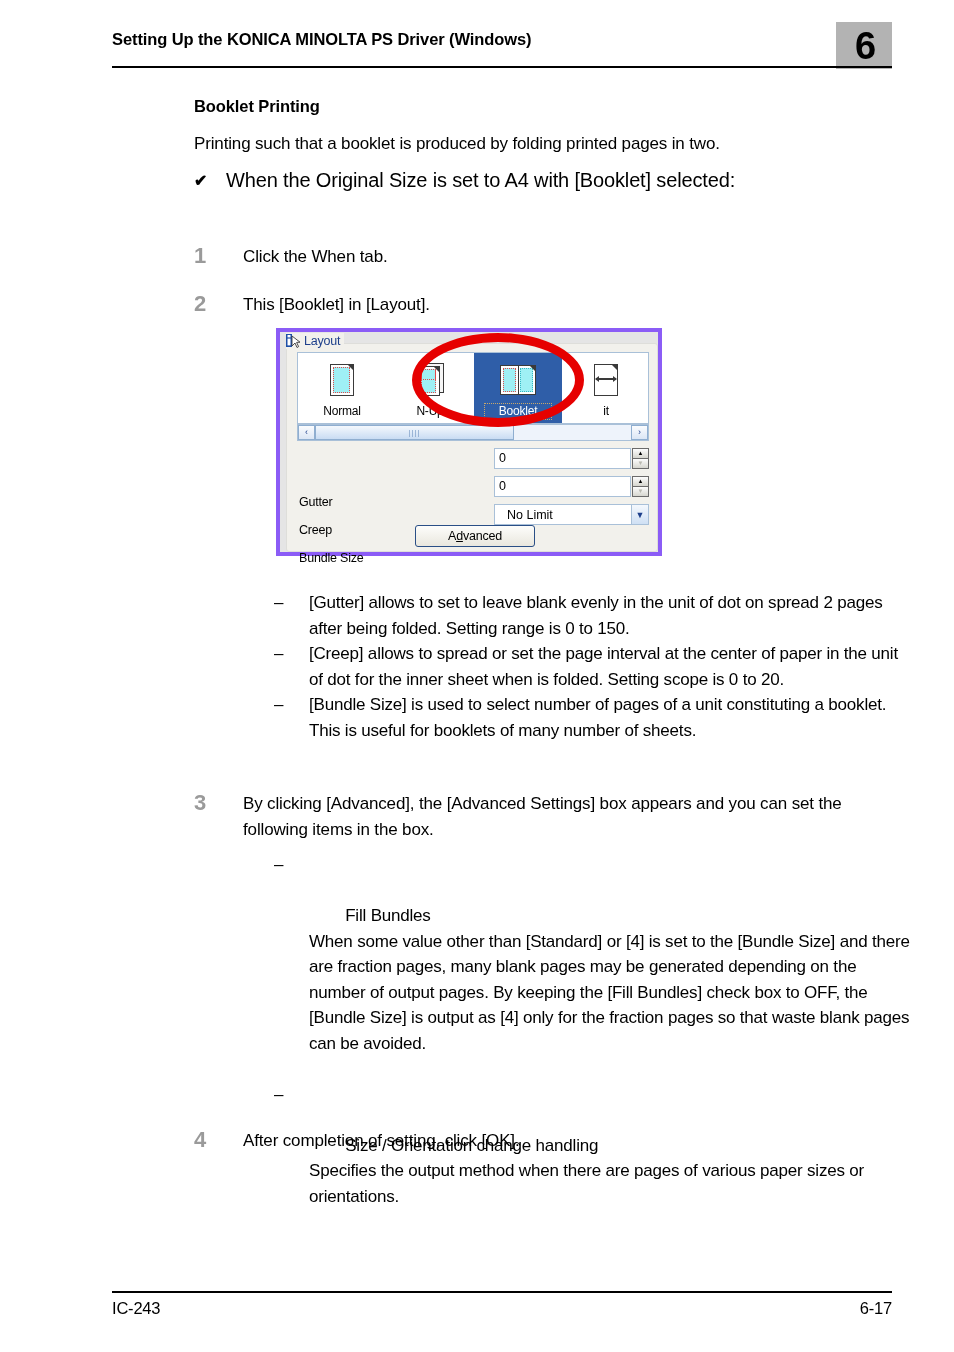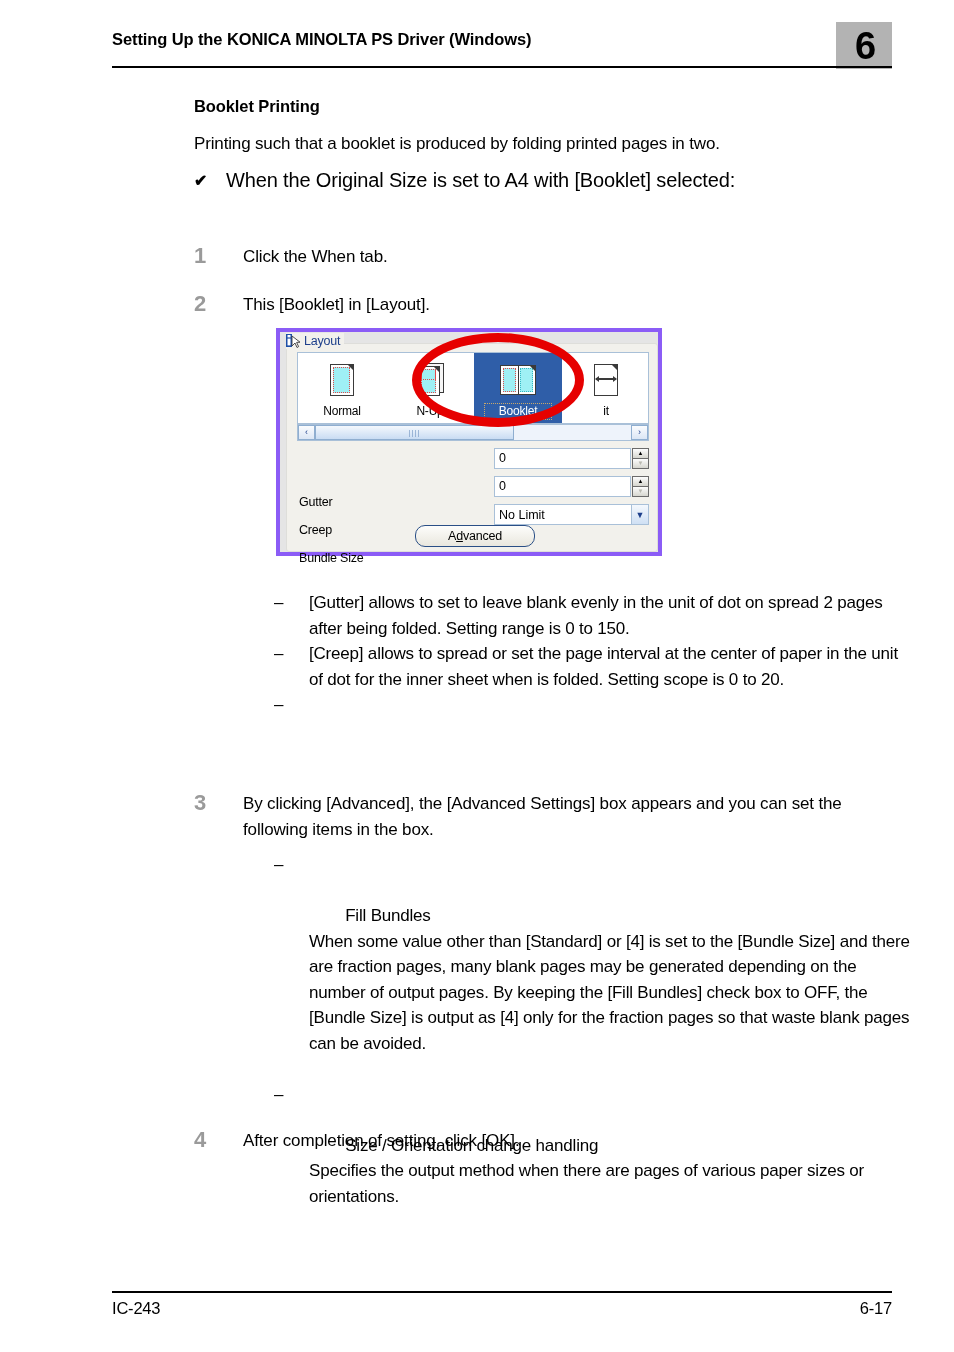--- a/index.html
+++ b/index.html
@@ -388,21 +388,21 @@
 
   .combo {
     flex: 1 1 auto;
     background: #ffffff;
     border: 1px solid #a9c0d8;
     box-sizing: border-box;
     display: flex;
     align-items: center;
     justify-content: space-between;
     font-size: 12.5px;
-    padding-left: 4px;
+    padding-left: 12px;
     color: #000;
   }
   .combo-arrow {
     width: 17px;
     height: 100%;
     background: linear-gradient(#f4f8fd, #cfe0f4);
     border-left: 1px solid #a9c0d8;
     box-sizing: border-box;
     display: flex;
     align-items: center;
@@ -412,21 +412,21 @@
   }
 
   .adv-btn {
     position: absolute;
     left: 128px;
     top: 181px;
     width: 120px;
     height: 22px;
     background: linear-gradient(#fdfdfb, #e9e7de);
     border: 1px solid #2a4f86;
-    border-radius: 10px;
+    border-radius: 3px;
     box-sizing: border-box;
     display: flex;
     align-items: center;
     justify-content: center;
     font-size: 12.5px;
     color: #000;
     letter-spacing: -0.2px;
   }
   .adv-btn u { text-decoration: underline; }
 
@@ -504,20 +504,21 @@
       <div class="dash-item">
         <span class="dash">–</span>
         <span>[Gutter] allows to set to leave blank evenly in the unit of dot on spread 2 pages after being folded. Setting range is 0 to 150.</span>
       </div>
       <div class="dash-item">
         <span class="dash">–</span>
         <span>[Creep] allows to spread or set the page interval at the center of paper in the unit of dot for the inner sheet when is folded. Setting scope is 0 to 20.</span>
       </div>
       <div class="dash-item">
         <span class="dash">–</span>
+        <span>[Bundle Size] is used to select number of pages of a unit constituting a booklet. This is useful for booklets of many number of sheets.</span>
       </div>
     </div>
 
     <div class="step" style="left:82px; top:710px; width:700px;">
       <span class="step-num">3</span>
       <div class="step-text" style="width:650px;">By clicking [Advanced], the [Advanced Settings] box appears and you can set the following items in the box.</div>
     </div>
 
     <div class="dash-list" style="left:162px; top:772px; width:640px;">
       <div class="dash-item" style="white-space:pre-wrap;">

